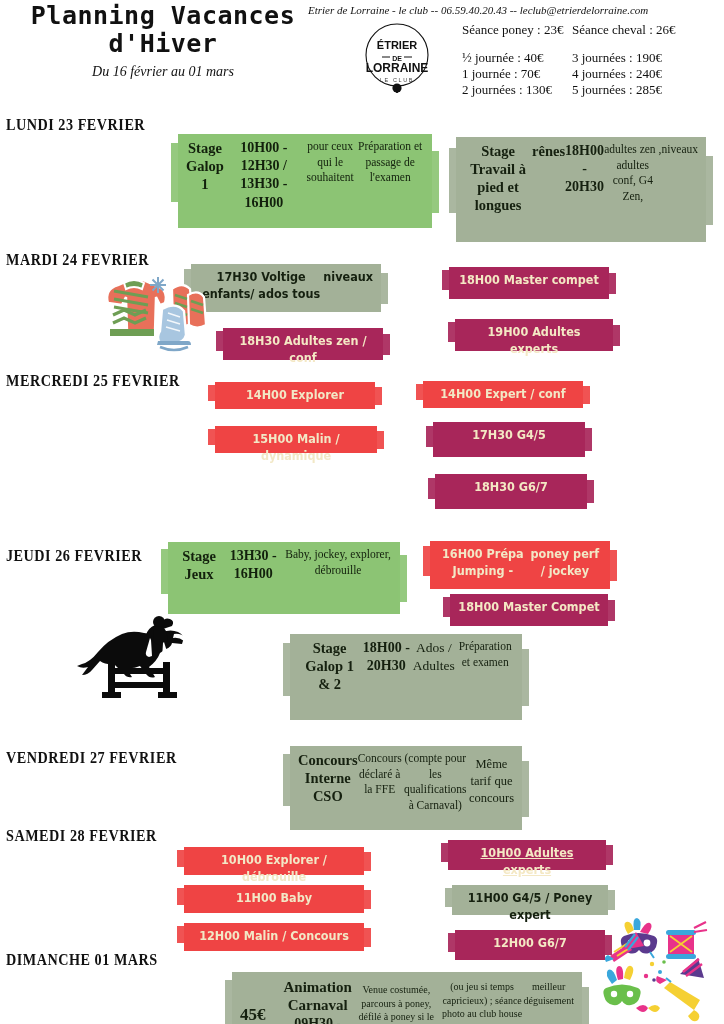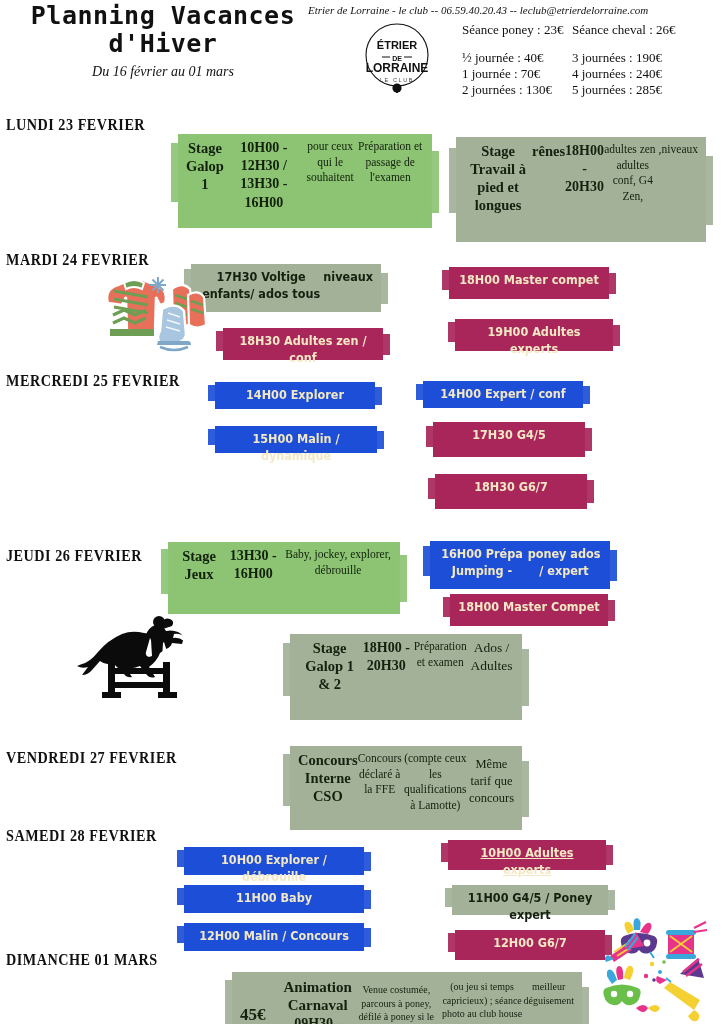--- a/index.html
+++ b/index.html
@@ -67,21 +67,21 @@
     content:"";position:absolute;left:-7px;top:10%;width:9px;height:62%;
     background:inherit;opacity:.92;
   }
   .blk::after{
     content:"";position:absolute;right:-7px;top:18%;width:9px;height:66%;
     background:inherit;opacity:.92;
   }
 
   .lightgreen{background:#8CC474;color:#12200c;}
   .sage{background:#A3B198;color:#15200f;}
-  .midgreen{background:#1d4ed8;color:#F2E8C6;}
+  .midgreen{background:#ef4444;color:#F2E8C6;}
   .burg{background:#A8265A;color:#F4E8C4;}
 
   .big-title{
     font-family:"Liberation Serif", serif;
     font-weight:bold;font-size:14.5px;line-height:1.25;
   }
   .big-time{
     font-family:"Liberation Serif", serif;
     font-weight:bold;font-size:14px;line-height:1.3;
   }
@@ -232,37 +232,37 @@
   </div>
 
   <div class="blk lightgreen" style="left:168px;top:508px;width:232px;height:72px;">
     <div class="big-title">Stage Jeux</div>
     <div class="big-time">13H30 - 16H00</div>
     <div class="big-desc">Baby, jockey, explorer, débrouille</div>
   </div>
 
   <div class="blk midgreen" style="left:430px;top:507px;width:180px;height:48px;">
     <div class="small-lbl">16H00 Prépa Jumping -</div>
-    <div class="small-lbl">poney ados / expert</div>
+    <div class="small-lbl">poney perf / jockey</div>
   </div>
   <div class="blk burg" style="left:450px;top:560px;width:158px;height:32px;">
     <div class="small-lbl">18H00 Master Compet</div>
   </div>
 
   <div class="blk sage" style="left:290px;top:600px;width:232px;height:86px;">
     <div class="big-title">Stage Galop 1 &amp; 2</div>
     <div class="big-time">18H00 - 20H30</div>
+    <div class="big-desc" style="font-size:13.5px;">Ados / Adultes</div>
     <div class="big-desc">Préparation et examen</div>
-    <div class="big-desc" style="font-size:13.5px;">Ados / Adultes</div>
   </div>
 
   <div class="blk sage" style="left:290px;top:712px;width:232px;height:84px;">
     <div class="big-title">Concours Interne CSO</div>
     <div class="big-desc">Concours déclaré à la FFE</div>
-    <div class="big-desc">(compte ceux les qualifications à Lamotte)</div>
+    <div class="big-desc">(compte pour les qualifications à Carnaval)</div>
     <div class="big-desc" style="font-size:12.5px;margin-top:5px;">Même tarif que concours</div>
   </div>
 
   <div class="illu" style="left:70px;top:608px;width:130px;height:92px;">
     <svg viewBox="0 0 130 92" width="130" height="92">
       <g fill="#0b0b0b">
         <path d="M112 36 q4 -9 -4 -12 -7 -3 -16 0 -9 3 -18 1 -12 -3 -22 1 -14 6 -24 18 -8 10 -16 12 l-5 2 q5 3 11 1 l-6 8 q6 0 10 -5 l8 -9 q6 4 14 3 l10 10 q3 4 8 3 l-6 -9 q7 1 14 -2 l6 8 q4 5 9 3 l-6 -10 q8 -6 11 -14 l6 -4 q5 -2 6 -6 z"></path>
         <path d="M87 29 q2 -7 9 -9 l6 -2 q3 -5 -2 -7 -5 -2 -8 3 l-7 3 q-7 3 -9 10 z"></path>
         <circle cx="89" cy="14" r="6"></circle>
         <path d="M84 19 q9 -2 12 4 l2 9 q-2 6 -9 5 -5 -1 -6 -6 z"></path>

